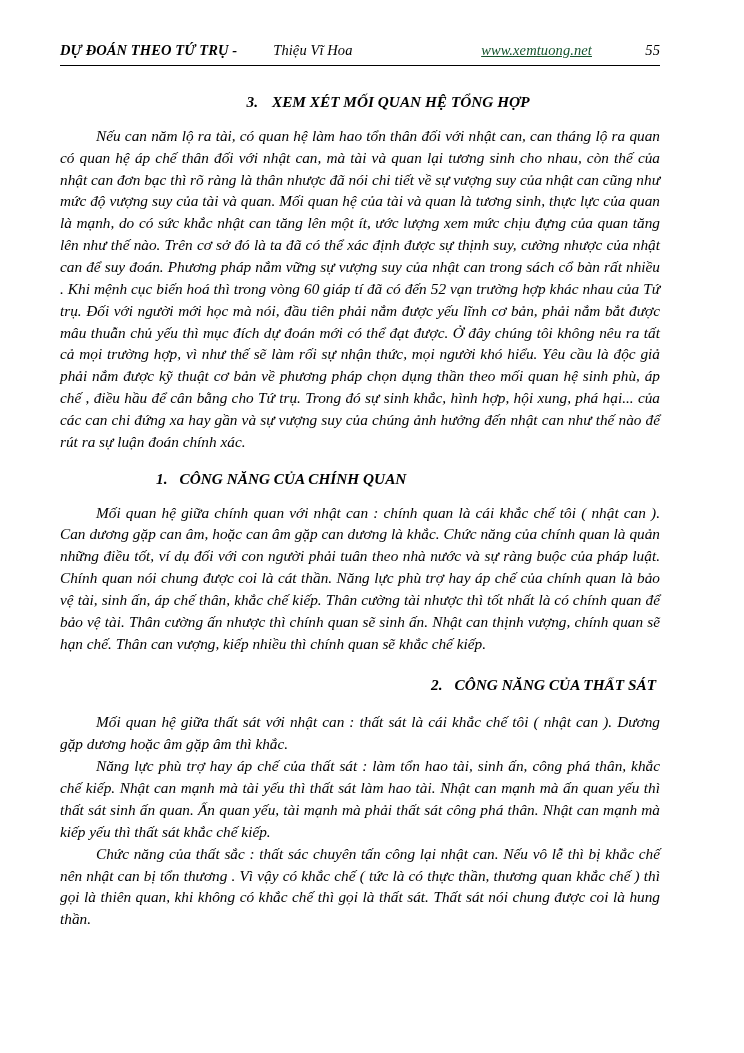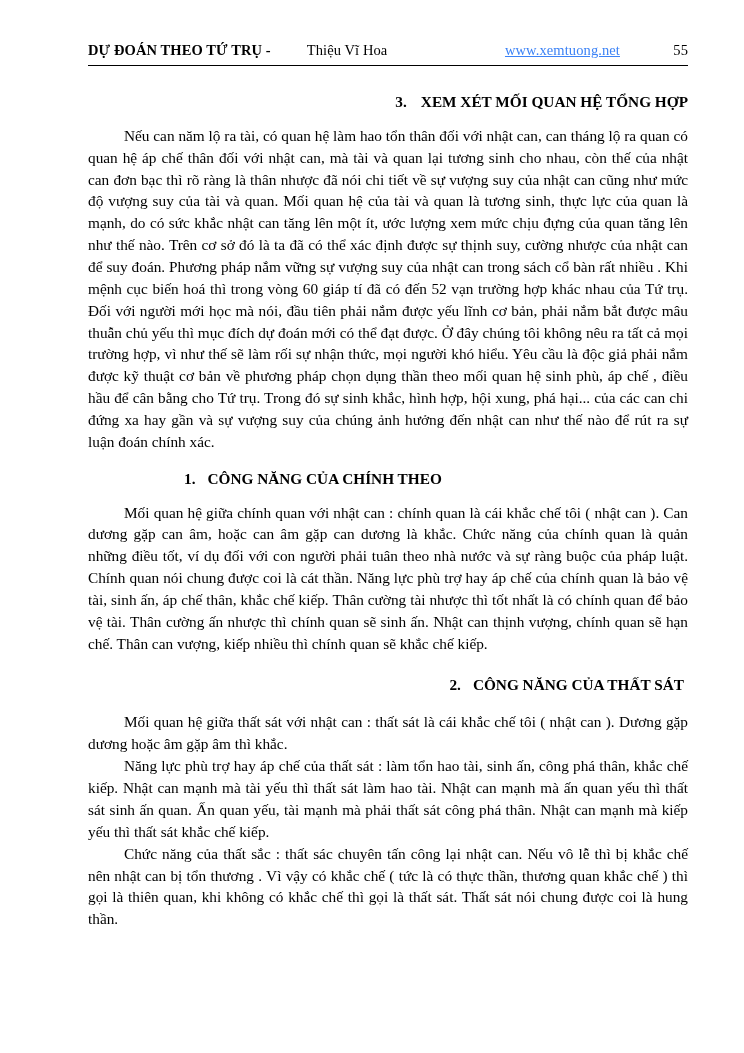--- a/index.html
+++ b/index.html
@@ -17,23 +17,24 @@
   }
   .page {
     position: absolute;
     left: 0; top: 0;
     width: 744px;
     height: 1053px;
     padding: 0;
   }
   .content {
     position: absolute;
-    left: 88px;
+    left: 60px;
     top: 42px;
     width: 600px;
+    font-style: italic;
   }
   
   .header {
     display: flex;
     align-items: baseline;
     font-size: 14.5px;
     letter-spacing: 0.1px;
     padding-bottom: 4px;
   }
   .header .title-left {
@@ -41,21 +42,21 @@
     white-space: nowrap;
   }
   .header .author {
     margin-left: 36px;
     white-space: nowrap;
   }
   .header .site {
     margin-left: auto;
     margin-right: 40px;
     text-decoration: underline;
-    color: #3b82f6;
+    color: #14532d;
     white-space: nowrap;
   }
   .header .pageno {
     width: 28px;
     text-align: right;
     white-space: nowrap;
   }
   .rule {
     border-bottom: 1.2px solid #000;
     width: 600px;
@@ -79,21 +80,21 @@
   p.noindent {
     text-indent: 0;
   }
   .gap-md { height: 12px; }
   .gap-lg { height: 15px; }
 
   h3.section {
     font-weight: bold;
     font-size: 15.3px;
     margin: 0;
-    text-align: right;
+    text-align: center;
     text-indent: 0;
     padding-left: 56px;
   }
   h3.section .num {
     margin-right: 14px;
   }
   h3.roman {
     font-weight: bold;
     font-size: 15.3px;
     margin: 0;
@@ -150,21 +151,21 @@
       </h3>
 
       <div class="gap-md"></div>
 
       <p class="indent">Nếu can năm lộ ra tài, có quan hệ làm hao tổn thân đối với nhật can, can tháng lộ ra quan có quan hệ áp chế thân đối với nhật can, mà tài và quan lại tương sinh cho nhau, còn thế của nhật can đơn bạc thì rõ ràng là thân nhược đã nói chi tiết về sự vượng suy của nhật can cũng như mức độ vượng suy của tài và quan. Mối quan hệ của tài và quan là tương sinh, thực lực của quan là mạnh, do có sức khắc nhật can tăng lên một ít, ước lượng xem mức chịu đựng của quan tăng lên như thế nào. Trên cơ sở đó là ta đã có thể xác định được sự thịnh suy, cường nhược của nhật can để suy đoán. Phương pháp nắm vững sự vượng suy của nhật can trong sách cổ bàn rất nhiều . Khi mệnh cục biến hoá thì trong vòng 60 giáp tí đã có đến 52 vạn trường hợp khác nhau của Tứ trụ. Đối với người mới học mà nói, đầu tiên phải nắm được yếu lĩnh cơ bản, phải nắm bắt được mâu thuẫn chủ yếu thì mục đích dự đoán mới có thể đạt được. Ở đây chúng tôi không nêu ra tất cả mọi trường hợp, vì như thế sẽ làm rối sự nhận thức, mọi người khó hiểu. Yêu cầu là độc giả phải nắm được kỹ thuật cơ bản về phương pháp chọn dụng thần theo mối quan hệ sinh phù, áp chế , điều hầu để cân bằng cho Tứ trụ. Trong đó sự sinh khắc, hình hợp, hội xung, phá hại... của các can chi đứng  xa hay gần và sự vượng suy của chúng ảnh hưởng đến nhật can như thế nào để rút ra sự luận đoán chính xác.</p>
 
       <div class="gap-lg"></div>
 
 
       <h3 class="sub">
-        <span class="num">1.</span><span>CÔNG NĂNG CỦA CHÍNH THEO</span>
+        <span class="num">1.</span><span>CÔNG NĂNG CỦA CHÍNH QUAN</span>
       </h3>
 
       <div class="gap-md"></div>
 
       <p class="indent">Mối quan hệ giữa chính quan với nhật can : chính quan là cái khắc chế tôi ( nhật can ). Can dương gặp can âm, hoặc can âm gặp can dương là khắc. Chức năng của chính quan là quản những điều tốt, ví dụ đối  với con người phải tuân theo nhà nước và sự ràng buộc của pháp luật. Chính quan nói chung được coi là cát thần. Năng lực phù trợ hay áp chế của chính quan là bảo vệ tài, sinh ấn, áp chế thân, khắc chế kiếp. Thân cường tài nhược thì tốt nhất là có chính quan để bảo vệ tài. Thân cường ấn nhược thì chính quan sẽ sinh ấn. Nhật can thịnh vượng, chính quan sẽ hạn chế. Thân can vượng, kiếp nhiều thì chính quan sẽ khắc chế kiếp.</p>
 
       <div class="gap-lg"></div>
 
       <h3 class="sub2">
         <span class="num">2.</span><span>CÔNG NĂNG CỦA THẤT SÁT</span>

